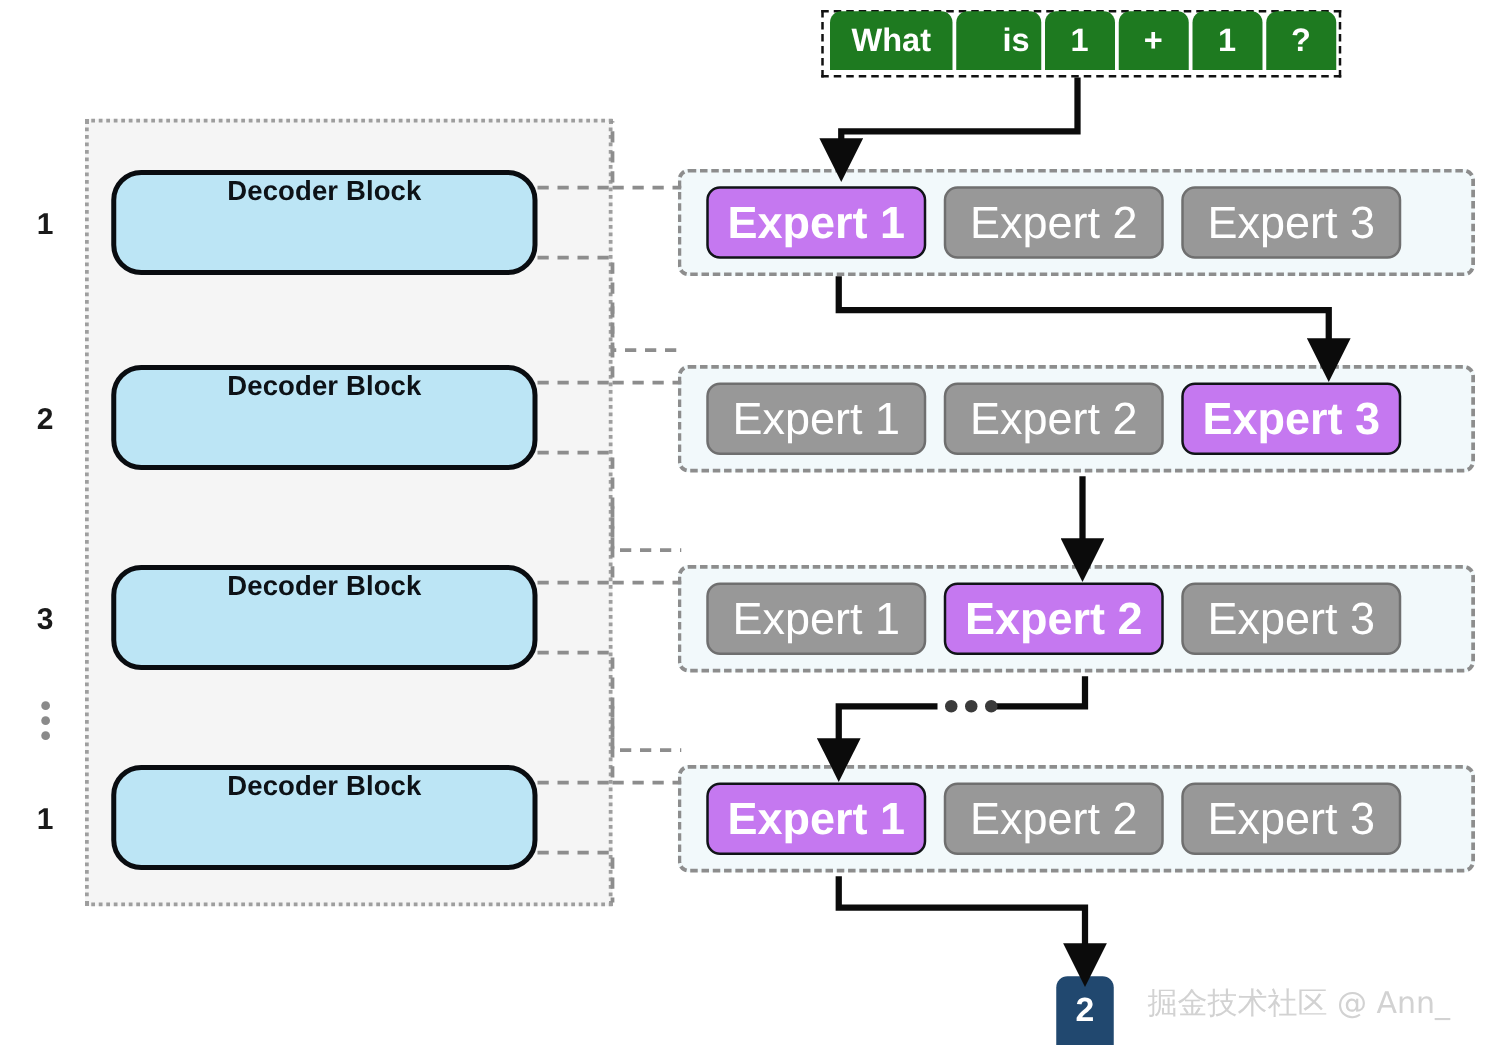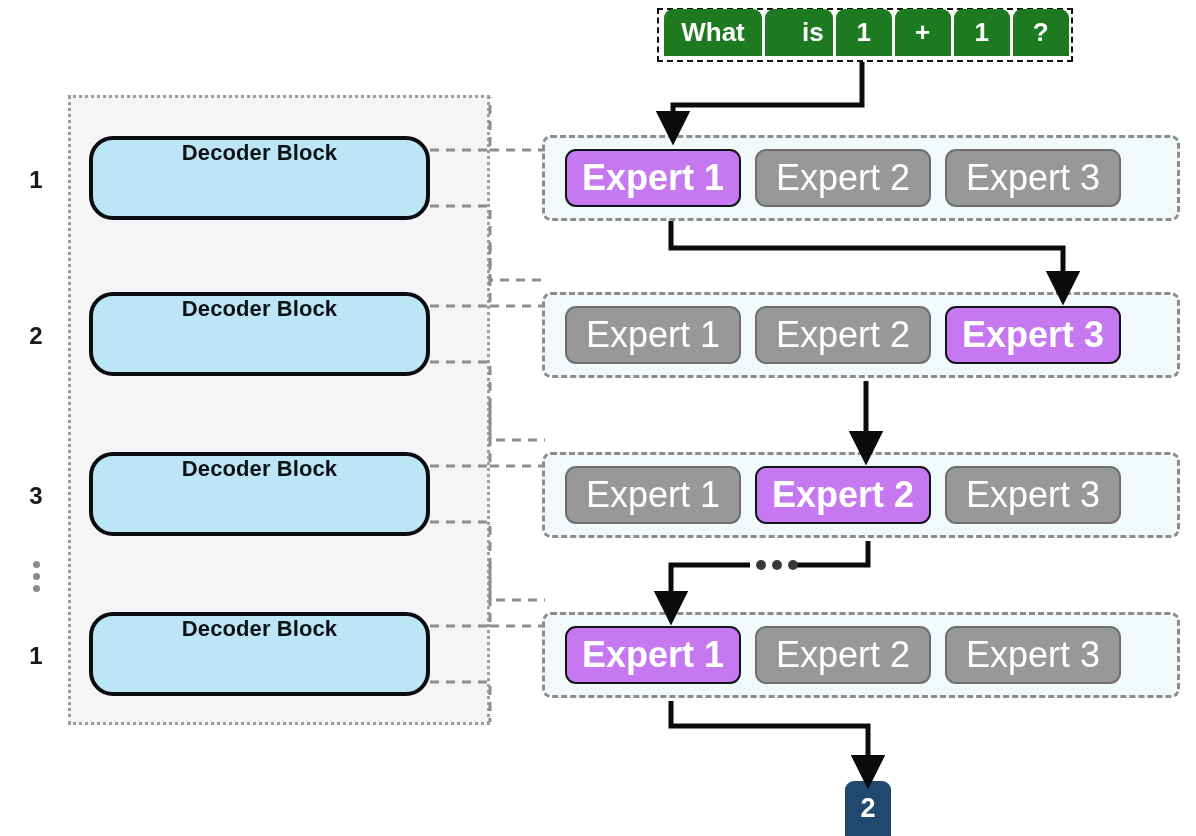--- a/index.html
+++ b/index.html
@@ -312,14 +312,15 @@
   </div>
 
   <div class="expert-row" style="top:612px">
     <div class="expert active">Expert 1</div>
     <div class="expert inactive">Expert 2</div>
     <div class="expert inactive">Expert 3</div>
   </div>
 
   <div class="output-token">2</div>
 
+  <div class="watermark">掘金技术社区 @ Ann_</div>
 
 </div>
 
 </body></html>

